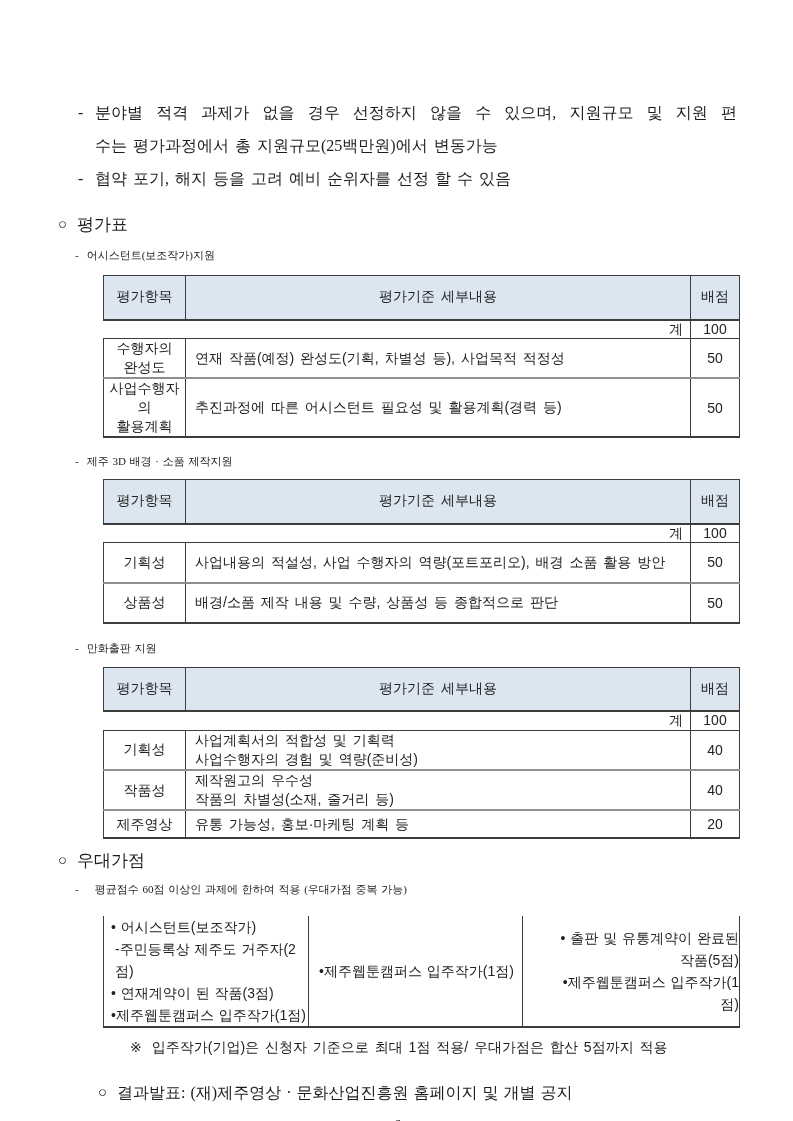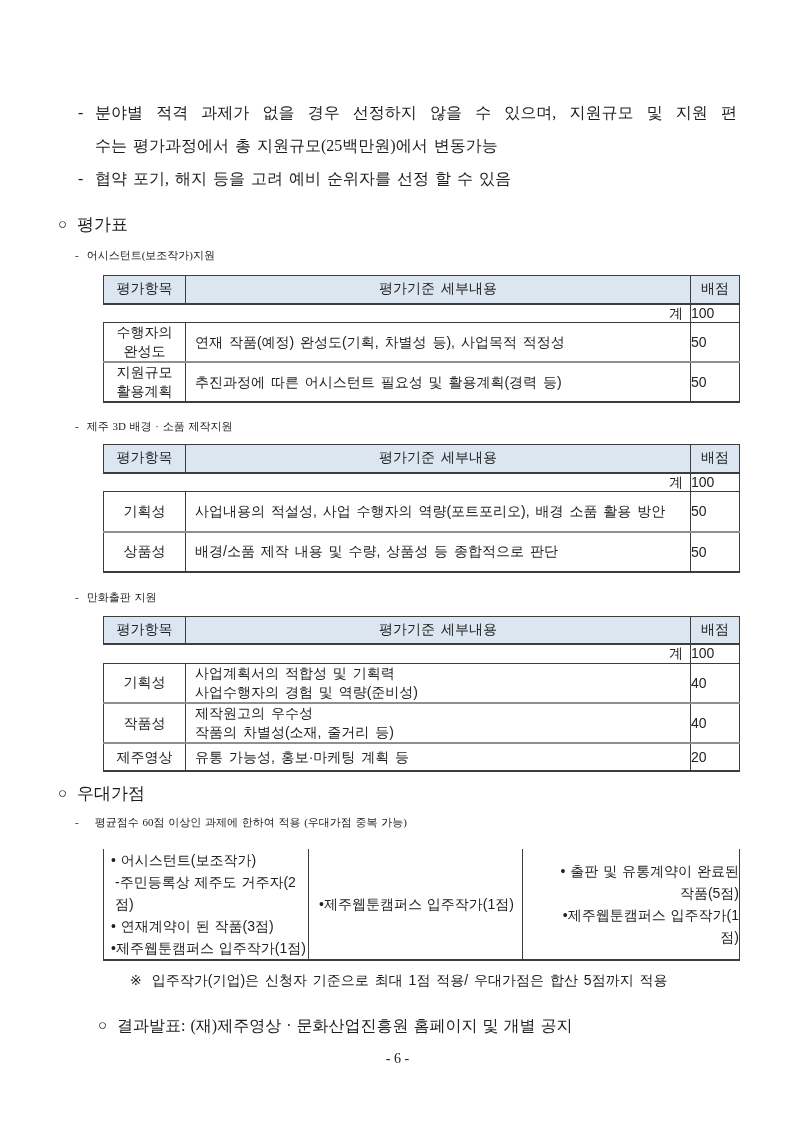--- a/index.html
+++ b/index.html
@@ -33,35 +33,35 @@
   table{border-collapse:collapse;table-layout:fixed;}
   .eval-table{
     width:636px;margin-left:45px;
     font-family:"Liberation Sans","DejaVu Sans",sans-serif;
     font-size:14px;color:#222;word-spacing:2px;
   }
   .eval-table col.c1{width:82px;}
   .eval-table col.c2{width:505px;}
   .eval-table col.c3{width:49px;}
   .eval-table th{
-    height:28px;background:var(--header-bg);font-weight:normal;
+    height:44px;background:var(--header-bg);font-weight:normal;
     border:1px solid var(--border-dark);border-bottom:2px solid var(--border-dark);
   }
   .eval-table tr.total td{
     height:19px;line-height:17px;border:none;
     border-bottom:1px solid var(--border-dark);
   }
   .eval-table tr.total td.tlabel{text-align:right;padding-right:7px;}
   .eval-table tr.total td.score{border-left:1px solid var(--border-dark);border-right:1px solid var(--border-dark);}
   .eval-table tr.body td{border:1px solid var(--border-dark);border-top:none;border-bottom:none;}
   .eval-table tr.body.sep td{border-top:2px solid var(--border-mid);}
   .eval-table tr.body.last td{border-bottom:2px solid var(--border-dark);}
   .eval-table td.item{text-align:center;line-height:19px;}
   .eval-table td.detail{padding-left:9px;line-height:19px;}
-  .eval-table td.score{text-align:left;}
+  .eval-table td.score{text-align:center;}
   tr.h38 td{height:38px;}
   tr.h40 td{height:40px;}
   tr.h28 td{height:28px;}
 
   
   .bonus-table{
     width:636px;margin-left:45px;
     font-family:"Liberation Sans","DejaVu Sans",sans-serif;
     font-size:14px;color:#222;word-spacing:1px;
   }
@@ -145,21 +145,21 @@
         <div>수행자의</div>
         <div>완성도</div>
       </td>
       <td class="detail">
         <div>연재 작품(예정) 완성도(기획, 차별성 등), 사업목적 적정성</div>
       </td>
       <td class="score">50</td>
     </tr>
     <tr class="body sep last h38">
       <td class="item">
-        <div>지원규모</div>
+        <div>사업수행자의</div>
         <div>활용계획</div>
       </td>
       <td class="detail">
         <div>추진과정에 따른 어시스턴트 필요성 및 활용계획(경력 등)</div>
       </td>
       <td class="score">50</td>
     </tr>
   </tbody>
     </table>
 

